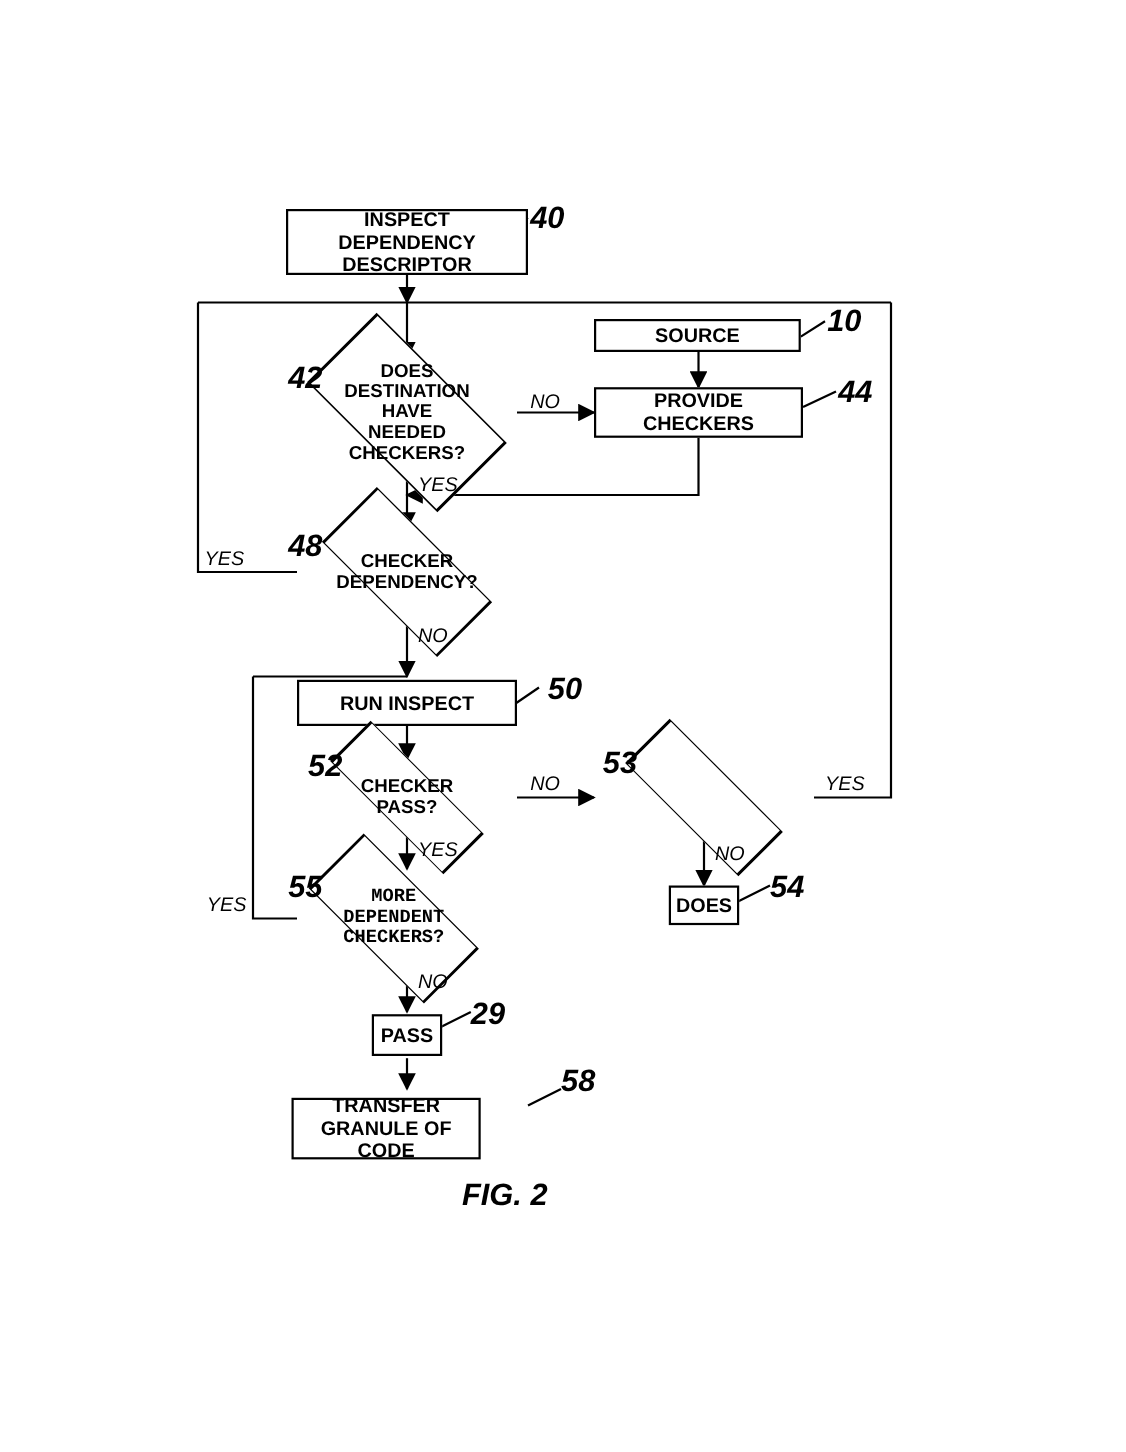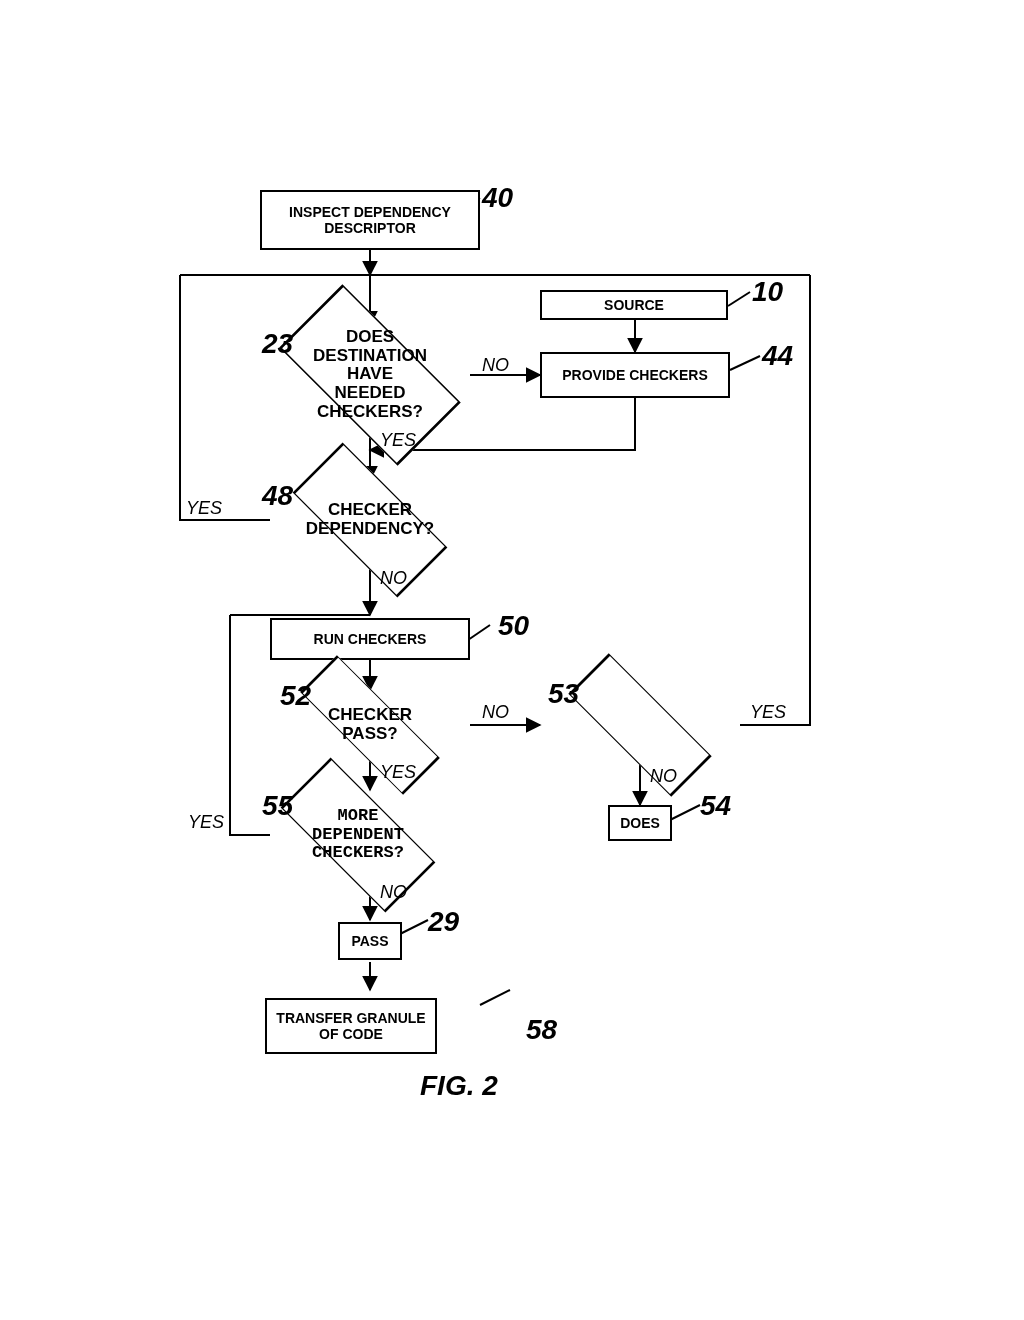--- a/index.html
+++ b/index.html
@@ -42,21 +42,21 @@
     height: 1000px;
   }
 
   
   .box {
     position: absolute;
     border: 2px solid #000;
     background: #fff;
     text-align: center;
     font-weight: bold;
-    font-size: 14px;
+    font-size: 18px;
     line-height: 1.15;
     display: flex;
     align-items: center;
     justify-content: center;
     padding: 4px 6px;
     box-sizing: border-box;
   }
 
   
   .diamond-wrap {
@@ -184,34 +184,34 @@
     <div class="box" style="left:370px; top:172px; width:190px; height:46px;">PROVIDE CHECKERS</div>
     <div class="ref" style="left:592px; top:160px;">44</div>
 
     <div class="diamond-wrap" style="left:100px; top:145px; width:200px; height:100px;">
       <div class="diamond" style="width:120px; height:120px; transform:translate(-50%,-50%) rotate(45deg) scaleX(1.35) scaleY(0.72);"></div>
       <div class="diamond-label">DOES
 DESTINATION
 HAVE NEEDED
 CHECKERS?</div>
     </div>
-    <div class="ref" style="left:92px; top:148px;">23</div>
+    <div class="ref" style="left:92px; top:148px;">42</div>
     <div class="edge-label" style="left:312px; top:175px;">NO</div>
     <div class="edge-label" style="left:210px; top:250px;">YES</div>
 
     <div class="diamond-wrap" style="left:100px; top:300px; width:200px; height:80px;">
       <div class="diamond" style="width:110px; height:110px; transform:translate(-50%,-50%) rotate(45deg) scaleX(1.3) scaleY(0.62);"></div>
       <div class="diamond-label">CHECKER
 DEPENDENCY?</div>
     </div>
     <div class="ref" style="left:92px; top:300px;">48</div>
     <div class="edge-label" style="left:16px; top:318px;">YES</div>
     <div class="edge-label" style="left:210px; top:388px;">NO</div>
 
-    <div class="box" style="left:100px; top:438px; width:200px; height:42px;">RUN CHECKERS</div>
+    <div class="box" style="left:100px; top:438px; width:200px; height:42px;">RUN INSPECT</div>
     <div class="ref" style="left:328px; top:430px;font-style:italic;">50</div>
 
     <div class="diamond-wrap" style="left:100px; top:510px; width:200px; height:70px;">
       <div class="diamond" style="width:100px; height:100px; transform:translate(-50%,-50%) rotate(45deg) scaleX(1.4) scaleY(0.5);"></div>
       <div class="diamond-label">CHECKER PASS?</div>
     </div>
     <div class="ref" style="left:110px; top:500px;">52</div>
     <div class="edge-label" style="left:312px; top:522px;">NO</div>
     <div class="edge-label" style="left:210px; top:582px;">YES</div>
 
@@ -233,18 +233,18 @@
     </div>
     <div class="ref" style="left:92px; top:610px;">55</div>
     <div class="edge-label" style="left:18px; top:632px;">YES</div>
     <div class="edge-label" style="left:210px; top:702px;">NO</div>
 
     <div class="box" style="left:168px; top:742px; width:64px; height:38px;">PASS</div>
     <div class="ref" style="left:258px; top:726px;">29</div>
 
     <div class="box" style="left:95px; top:818px; width:172px; height:56px;">TRANSFER GRANULE
 OF CODE</div>
-    <div class="ref" style="left:340px; top:834px;margin-left:16px;">58</div>
+    <div class="ref" style="left:340px; top:787px;">58</div>
 
     <div class="fig" style="left:250px; top:890px;">FIG. 2</div>
 
   </div>
 </div>
 
 </body></html>

